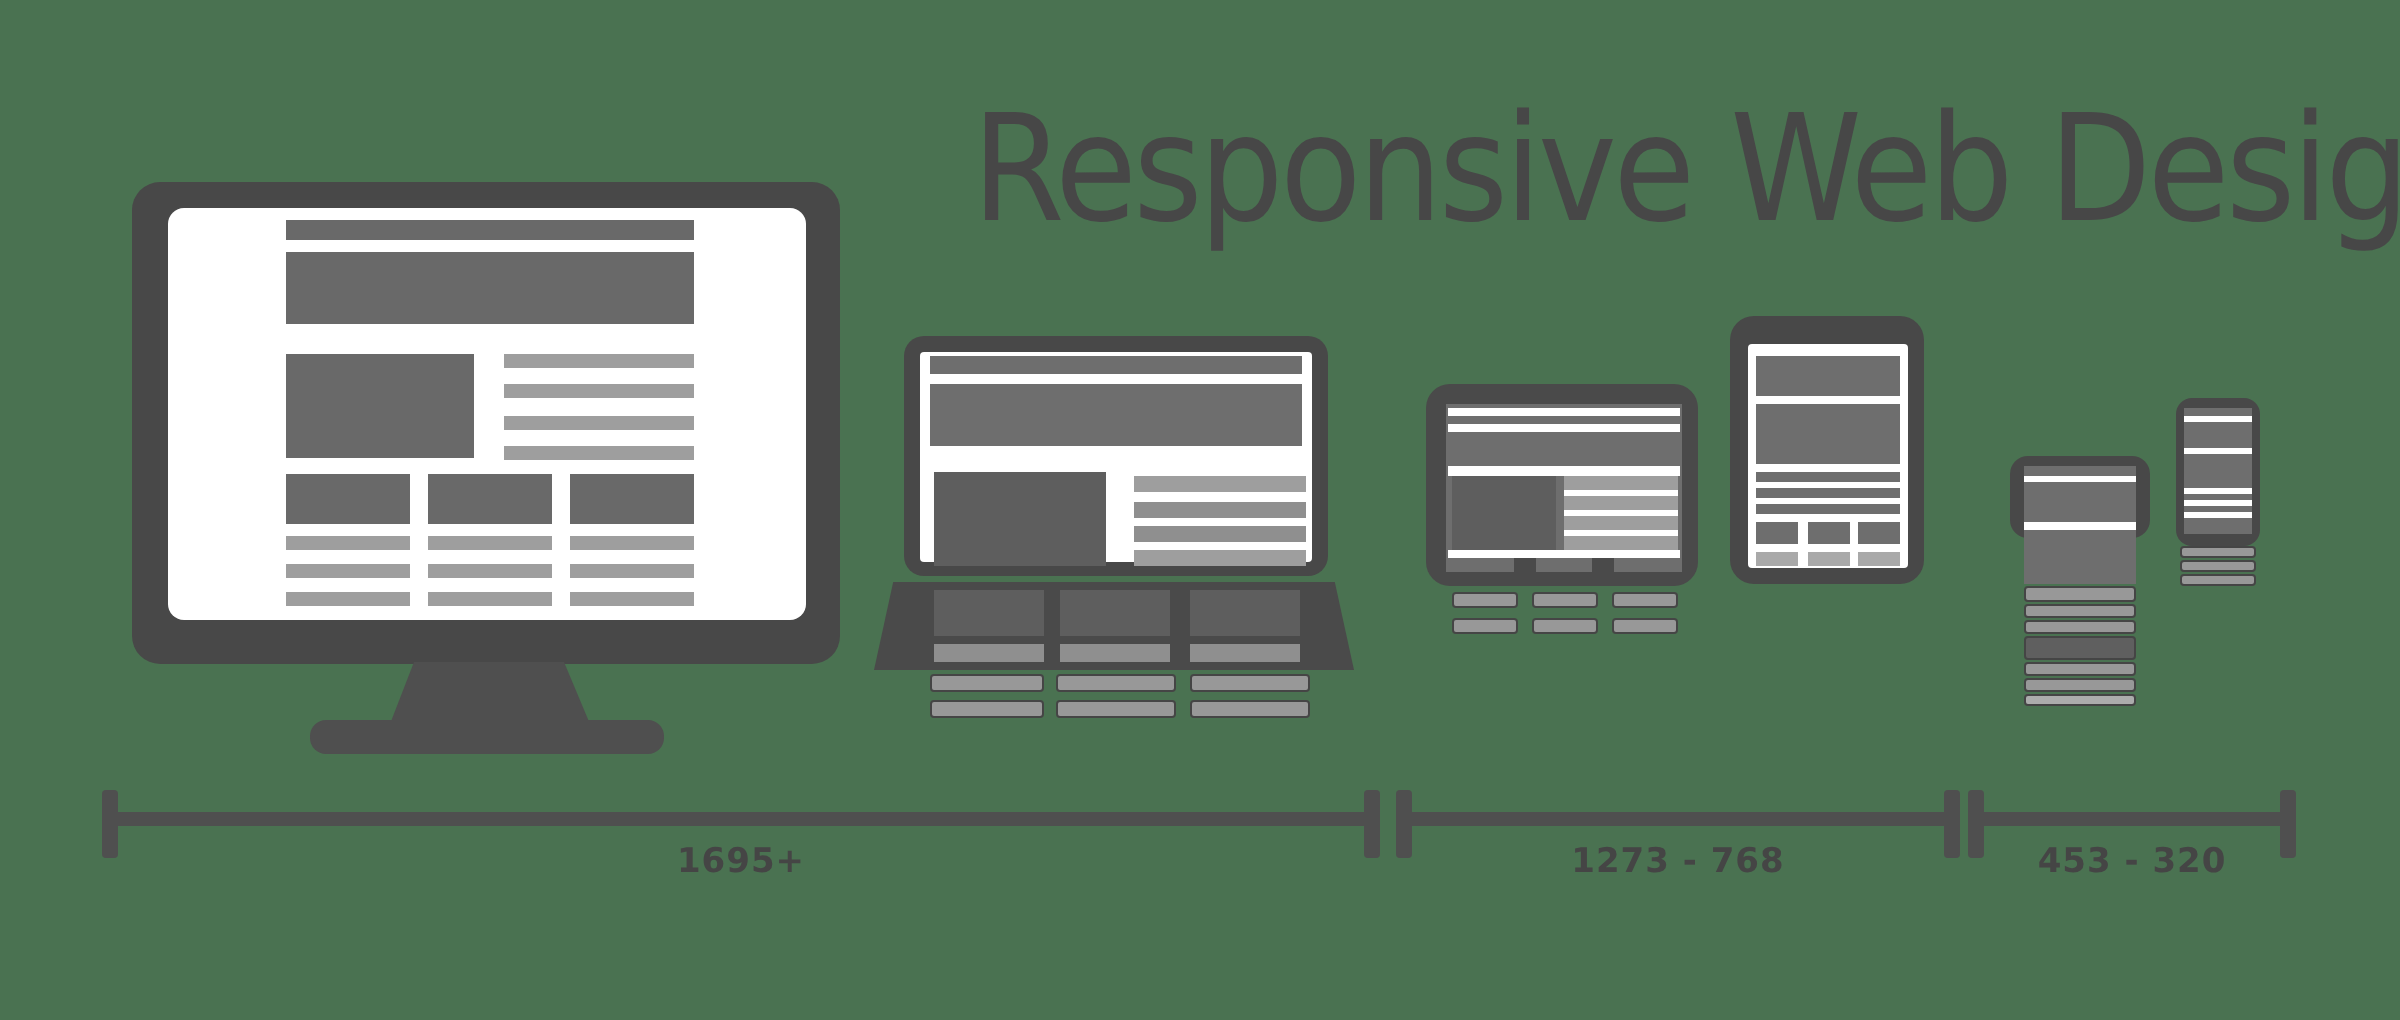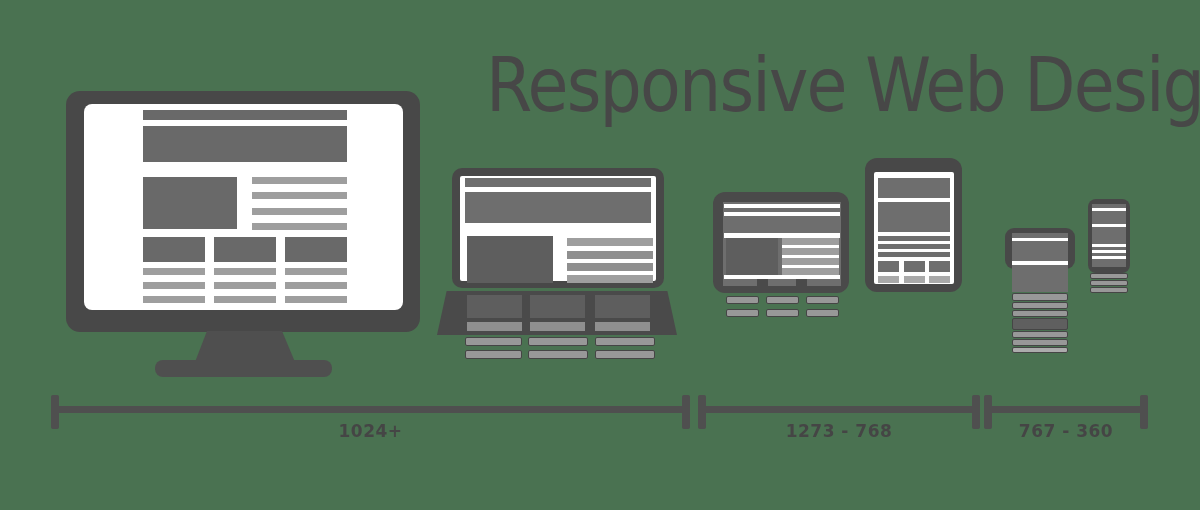--- a/index.html
+++ b/index.html
@@ -168,18 +168,18 @@
     <div class="seg" style="left:698px;width:282px;">
       <div class="cap l"></div>
       <div class="rline"></div>
       <div class="cap r"></div>
     </div>
     <div class="seg" style="left:984px;width:164px;">
       <div class="cap l"></div>
       <div class="rline"></div>
       <div class="cap r"></div>
     </div>
-    <div class="rlabel" style="left:51px;width:639px;">1024+</div>
+    <div class="rlabel" style="left:51px;width:639px;">1695+</div>
     <div class="rlabel" style="left:698px;width:282px;">1273 - 768</div>
-    <div class="rlabel" style="left:984px;width:164px;">767 - 360</div>
+    <div class="rlabel" style="left:984px;width:164px;">453 - 320</div>
   </div>
 
 </div>
 
 </body></html>

